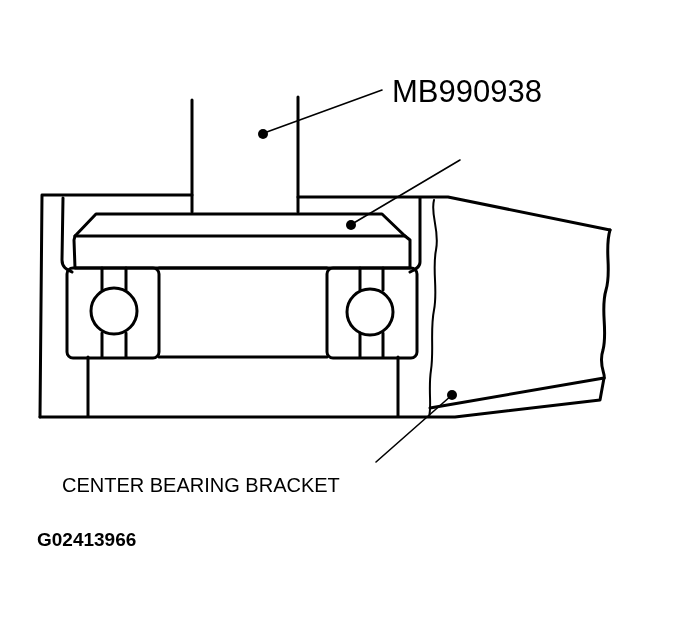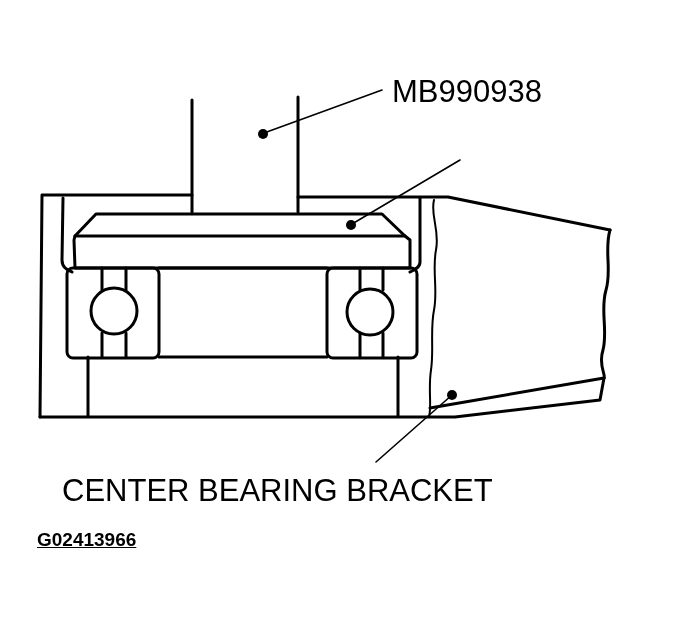--- a/index.html
+++ b/index.html
@@ -1,21 +1,21 @@
 <!DOCTYPE html>
 <html><head>
   <meta charset="utf-8">
   <style>
     html, body { margin: 0; padding: 0; background: #ffffff; }
     .canvas { position: relative; width: 683px; height: 622px; background: #ffffff; overflow: hidden; padding-left: 35px; }
     svg { position: absolute; left: 0; top: 0; }
     .label { position: absolute; font-family: "Liberation Sans", sans-serif; color: #000; white-space: nowrap; line-height: 1; }
     .callout-lg { font-size: 31px; }
-    .caption-main { font-size: 31px; }
-    .fig-id { font-size: 19px; font-weight: bold; text-decoration: underline; }
+    .caption-main { font-size: 20px; }
+    .fig-id { font-size: 19px; font-weight: bold; }
   </style>
 </head>
 <body>
 
 <div class="canvas">
   <svg width="683" height="622" viewBox="0 0 683 622" fill="none" stroke="#000" stroke-width="3" stroke-linejoin="round" stroke-linecap="round">
 
     <g>
       <line x1="192" y1="100" x2="192" y2="212"></line>
       <line x1="298" y1="97" x2="298" y2="212"></line>

